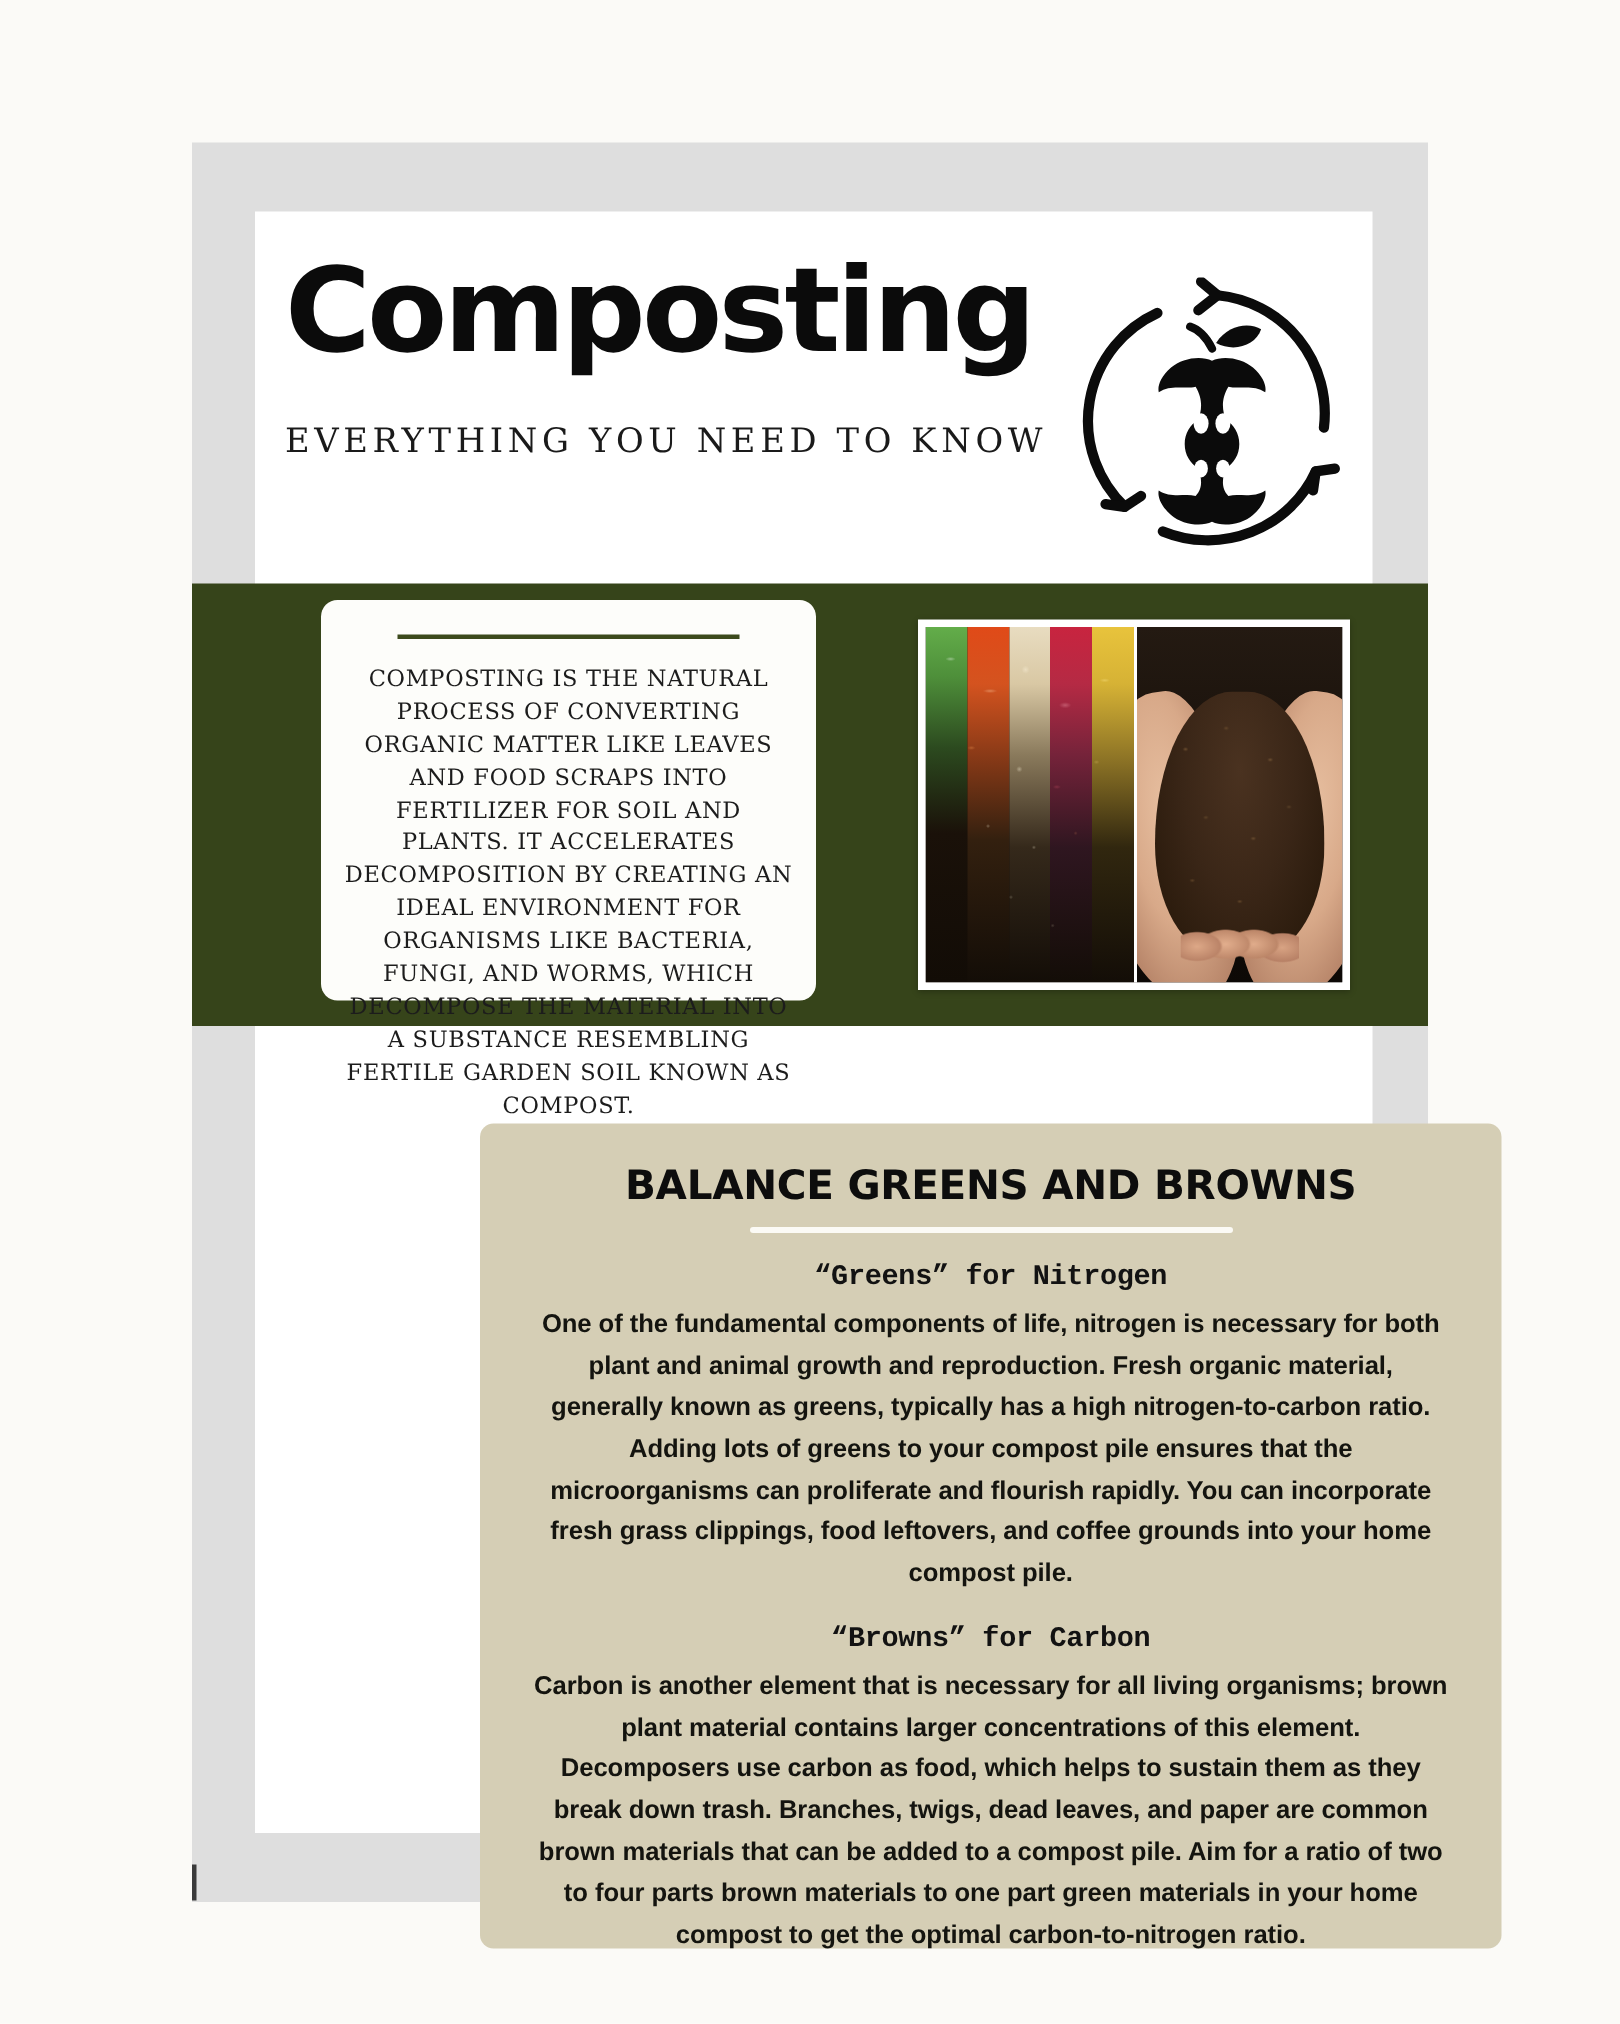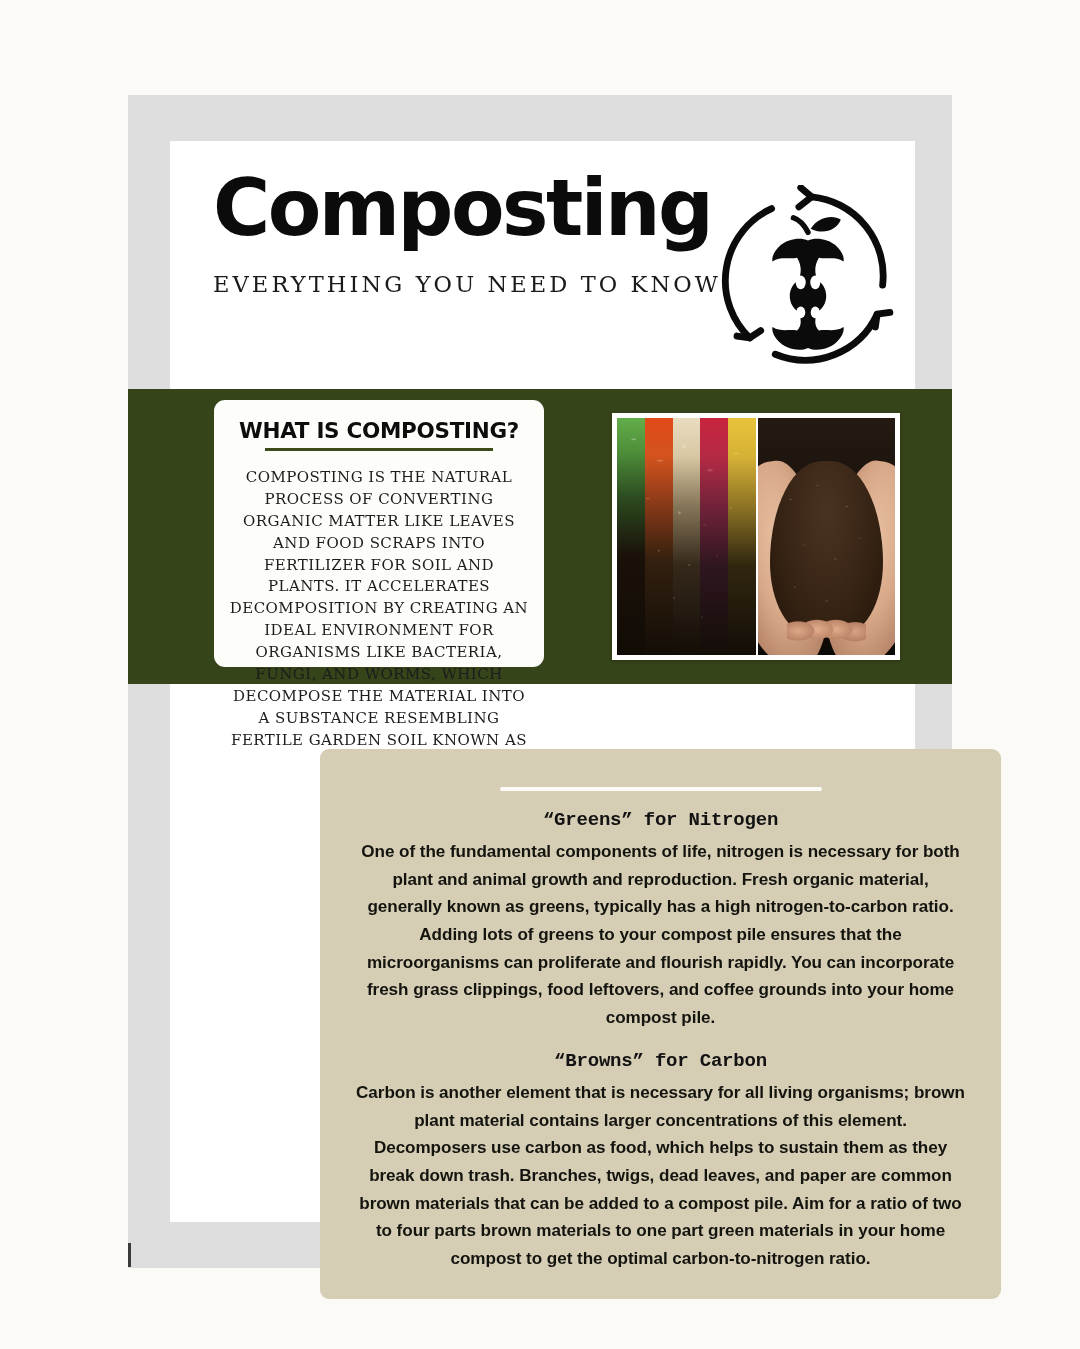--- a/index.html
+++ b/index.html
@@ -42,37 +42,37 @@
   #header-block {
     position: absolute;
     left: 0;
     top: 0;
     width: 745px;
     height: 196px;
   }
 
   #title-wrap {
     position: absolute;
-    left: 43px;
+    left: 20px;
     top: 28px;
     width: 480px;
     text-align: center;
   }
 
   #poster-title {
     font-family: "DejaVu Sans", sans-serif;
     font-size: 78px;
     font-weight: 700;
     letter-spacing: -2.5px;
     color: #0b0b0b;
     line-height: 1.02;
   }
 
   #poster-subtitle {
-    margin-top: 22px;
+    margin-top: 32px;
     font-family: "DejaVu Serif", serif;
     font-size: 22.5px;
     font-weight: 400;
     letter-spacing: 3.1px;
     color: #1a1a1a;
     white-space: nowrap;
   }
 
   #logo-mark {
     position: absolute;
@@ -319,21 +319,20 @@
             <ellipse cx="108" cy="107" rx="5.5" ry="7.5" fill="#ffffff"></ellipse>
             <ellipse cx="92" cy="140" rx="5" ry="6.5" fill="#ffffff"></ellipse>
             <ellipse cx="108" cy="140" rx="5" ry="6.5" fill="#ffffff"></ellipse>
           </svg>
         </div>
       </div>
 
       <div id="green-band">
 
         <div id="what-card">
-          <div id="what-heading">WHAT IS COMPOSTING?</div>
           <div id="what-rule"></div>
           <div id="what-body">COMPOSTING IS THE NATURAL PROCESS OF CONVERTING ORGANIC MATTER LIKE LEAVES AND FOOD SCRAPS INTO FERTILIZER FOR SOIL AND PLANTS. IT ACCELERATES DECOMPOSITION BY CREATING AN IDEAL ENVIRONMENT FOR ORGANISMS LIKE BACTERIA, FUNGI, AND WORMS, WHICH DECOMPOSE THE MATERIAL INTO A SUBSTANCE RESEMBLING FERTILE GARDEN SOIL KNOWN AS COMPOST.</div>
         </div>
 
         <div id="photo-frame">
           <div id="photo-inner">
 
             <div class="photo-half" id="photo-scraps">
               <div class="scrap-col" id="sc1"></div>
               <div class="scrap-col" id="sc2"></div>
@@ -349,20 +348,21 @@
               <div class="palm" id="palm-r"></div>
               <div id="compost-mound"></div>
               <div class="knuckles"></div>
             </div>
 
           </div>
         </div>
       </div>
 
       <div id="balance-card">
+        <div id="balance-heading">BALANCE GREENS AND BROWNS</div>
         <div id="balance-rule"></div>
 
         <div id="greens-block">
           <div class="sub-heading">“Greens” for Nitrogen</div>
           <div class="body-copy">One of the fundamental components of life, nitrogen is necessary for both plant and animal growth and reproduction. Fresh organic material, generally known as greens, typically has a high nitrogen-to-carbon ratio. Adding lots of greens to your compost pile ensures that the microorganisms can proliferate and flourish rapidly. You can incorporate fresh grass clippings, food leftovers, and coffee grounds into your home compost pile.</div>
         </div>
 
         <div id="browns-block">
           <div class="sub-heading">“Browns” for Carbon</div>
           <div class="body-copy">Carbon is another element that is necessary for all living organisms; brown plant material contains larger concentrations of this element. Decomposers use carbon as food, which helps to sustain them as they break down trash. Branches, twigs, dead leaves, and paper are common brown materials that can be added to a compost pile. Aim for a ratio of two to four parts brown materials to one part green materials in your home compost to get the optimal carbon-to-nitrogen ratio.</div>

